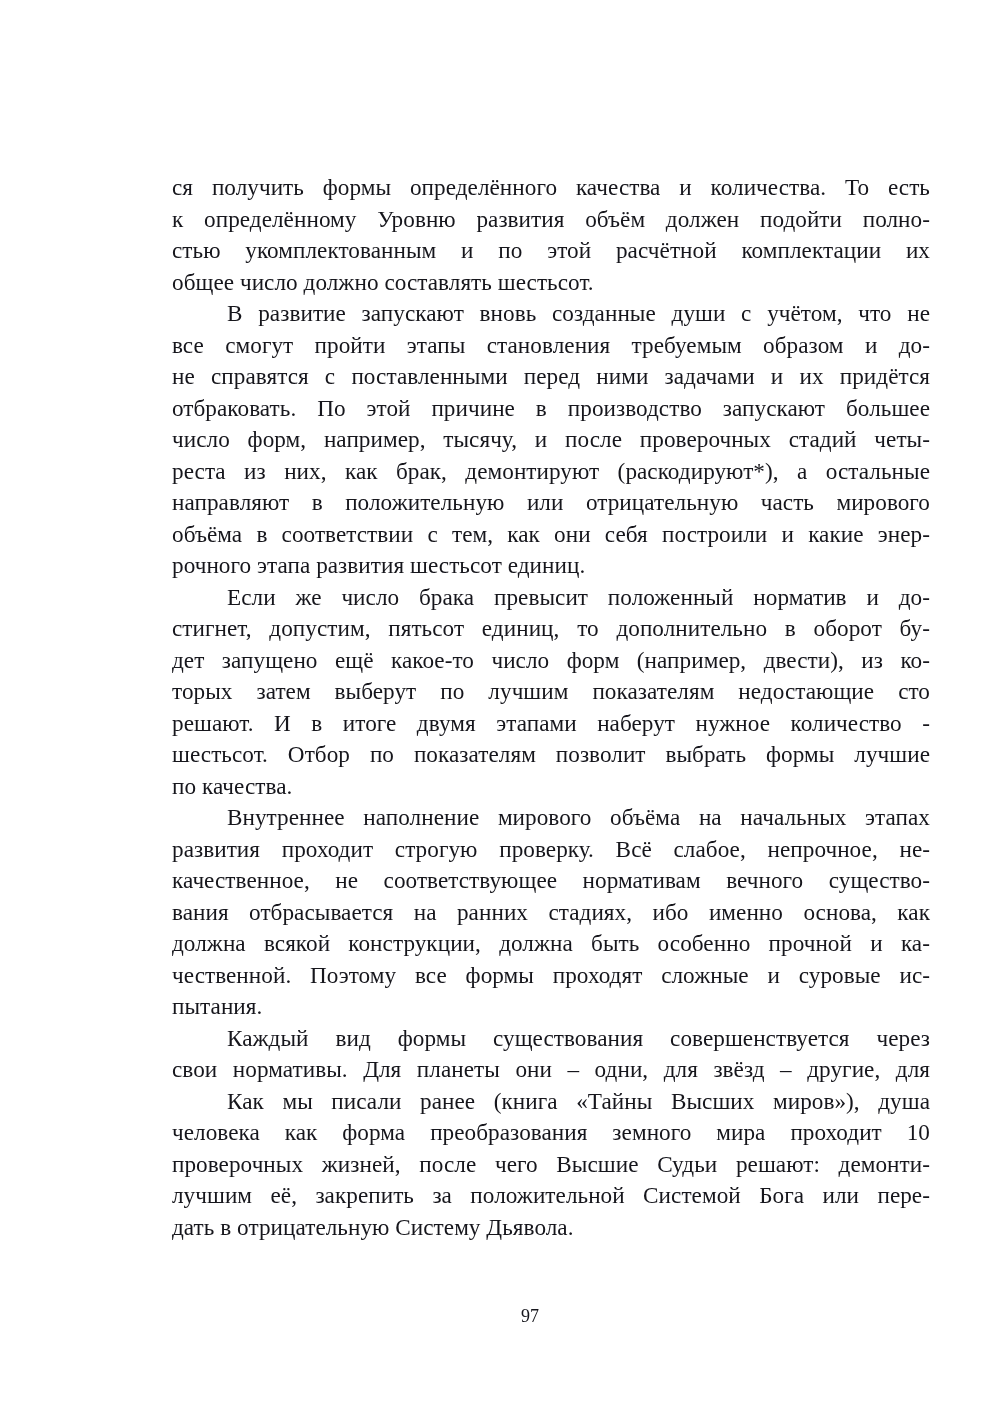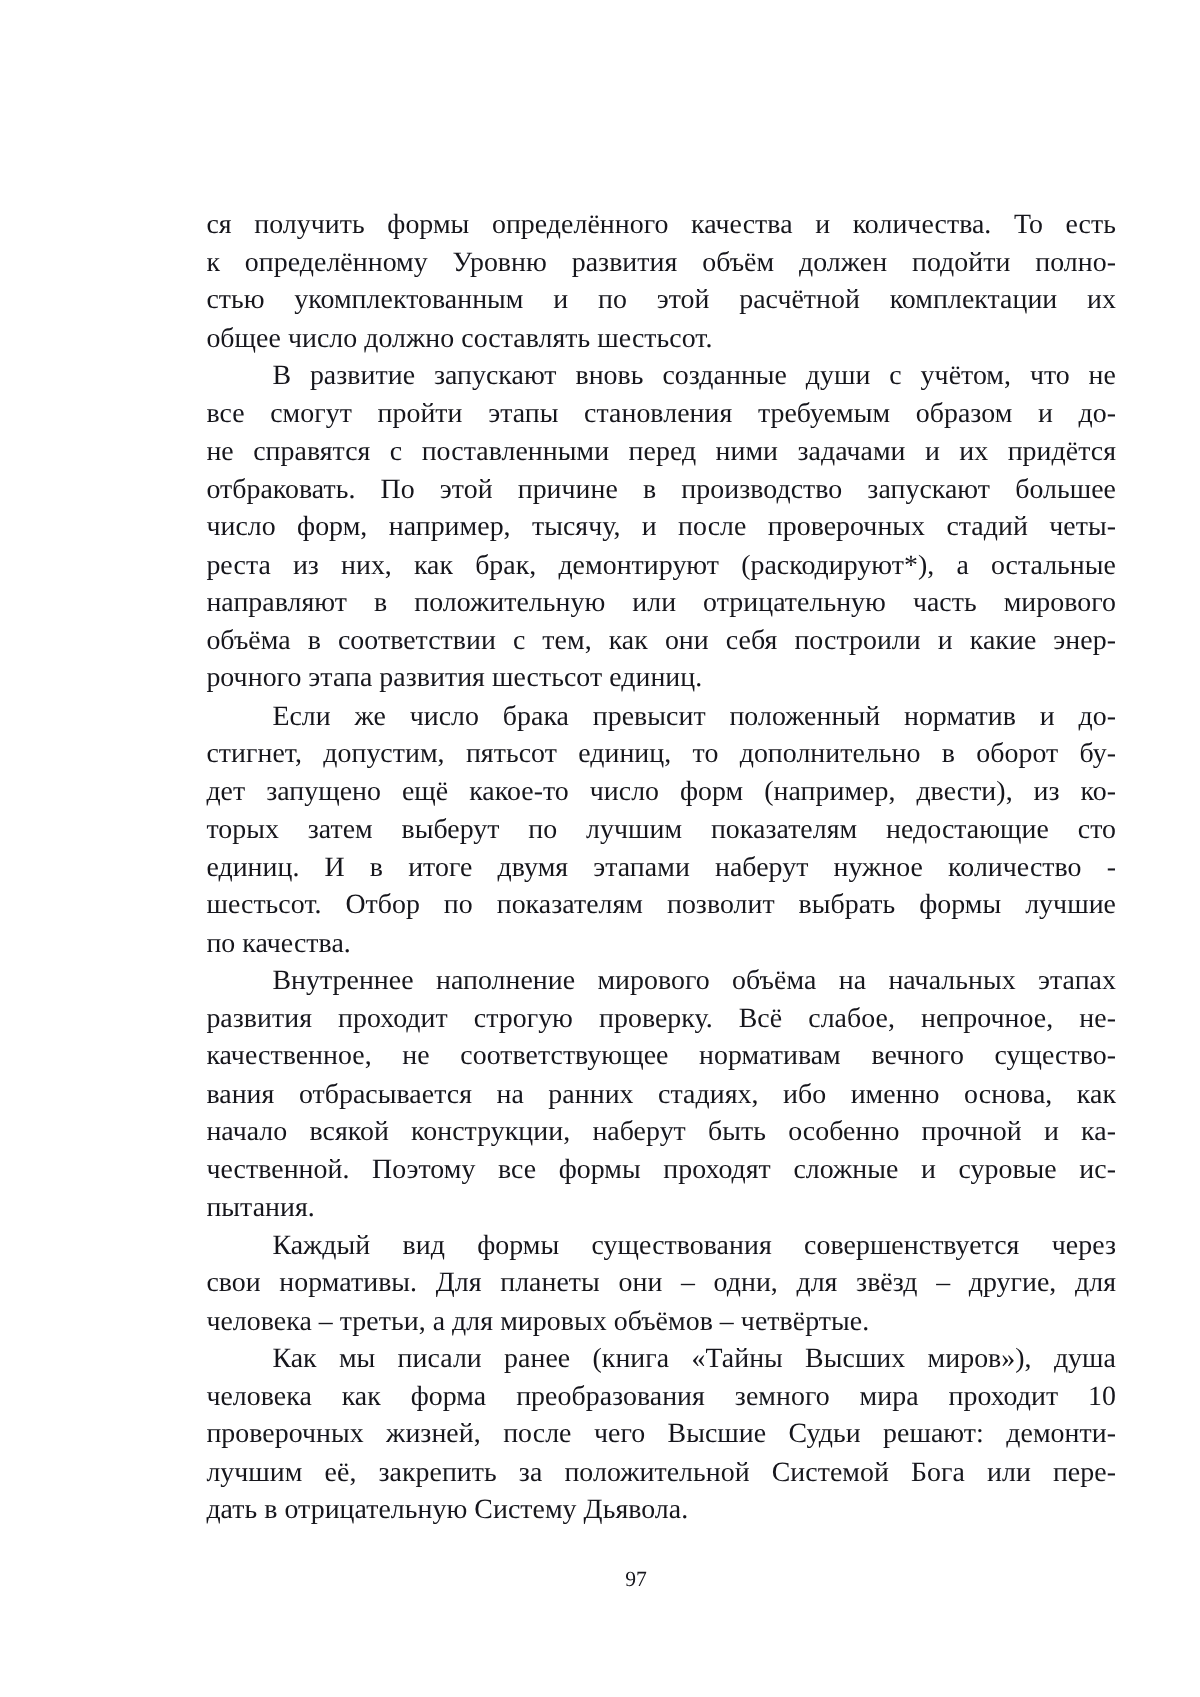--- a/index.html
+++ b/index.html
@@ -83,39 +83,38 @@
       <span class="ln">направляют в положительную или отрицательную часть мирового</span>
       <span class="ln">объёма в соответствии с тем, как они себя построили и какие энер-</span>
       <span class="ln last">рочного этапа развития шестьсот единиц.</span>
     </p>
 
     <p class="para">
       <span class="ln indent">Если же число брака превысит положенный норматив и до-</span>
       <span class="ln">стигнет, допустим, пятьсот единиц, то дополнительно в оборот бу-</span>
       <span class="ln">дет запущено ещё какое-то число форм (например, двести), из ко-</span>
       <span class="ln">торых затем выберут по лучшим показателям недостающие сто</span>
-      <span class="ln">единиц. И в итоге двумя этапами наберут нужное количество -</span>
+      <span class="ln">решают. И в итоге двумя этапами наберут нужное количество -</span>
       <span class="ln">шестьсот. Отбор по показателям позволит выбрать формы лучшие</span>
       <span class="ln last">по качества.</span>
     </p>
 
     <p class="para">
       <span class="ln indent">Внутреннее наполнение мирового объёма на начальных этапах</span>
       <span class="ln">развития проходит строгую проверку. Всё слабое, непрочное, не-</span>
       <span class="ln">качественное, не соответствующее нормативам вечного существо-</span>
       <span class="ln">вания отбрасывается на ранних стадиях, ибо именно основа, как</span>
-      <span class="ln">начало всякой конструкции, наберут быть особенно прочной и ка-</span>
+      <span class="ln">должна всякой конструкции, должна быть особенно прочной и ка-</span>
       <span class="ln">чественной. Поэтому все формы проходят сложные и суровые ис-</span>
       <span class="ln last">пытания.</span>
     </p>
 
     <p class="para">
       <span class="ln indent">Каждый вид формы существования совершенствуется через</span>
       <span class="ln">свои нормативы. Для планеты они – одни, для звёзд – другие, для</span>
-      <span class="ln last">человека – третьи, а для мировых объёмов – четвёртые.</span>
     </p>
 
     <p class="para">
       <span class="ln indent">Как мы писали ранее (книга «Тайны Высших миров»), душа</span>
       <span class="ln">человека как форма преобразования земного мира проходит 10</span>
       <span class="ln">проверочных жизней, после чего Высшие Судьи решают: демонти-</span>
       <span class="ln">лучшим её, закрепить за положительной Системой Бога или пере-</span>
       <span class="ln last">дать в отрицательную Систему Дьявола.</span>
     </p>
 

